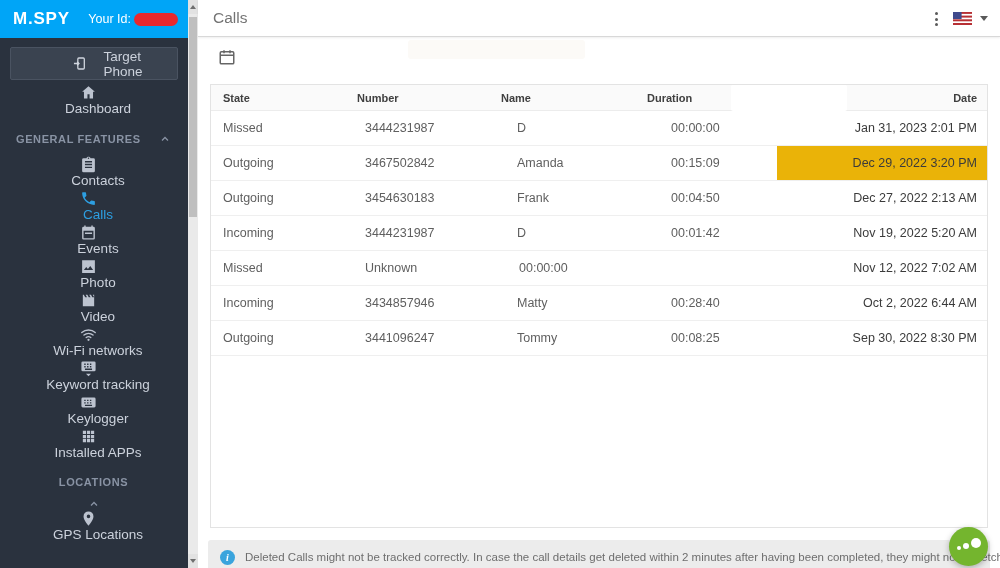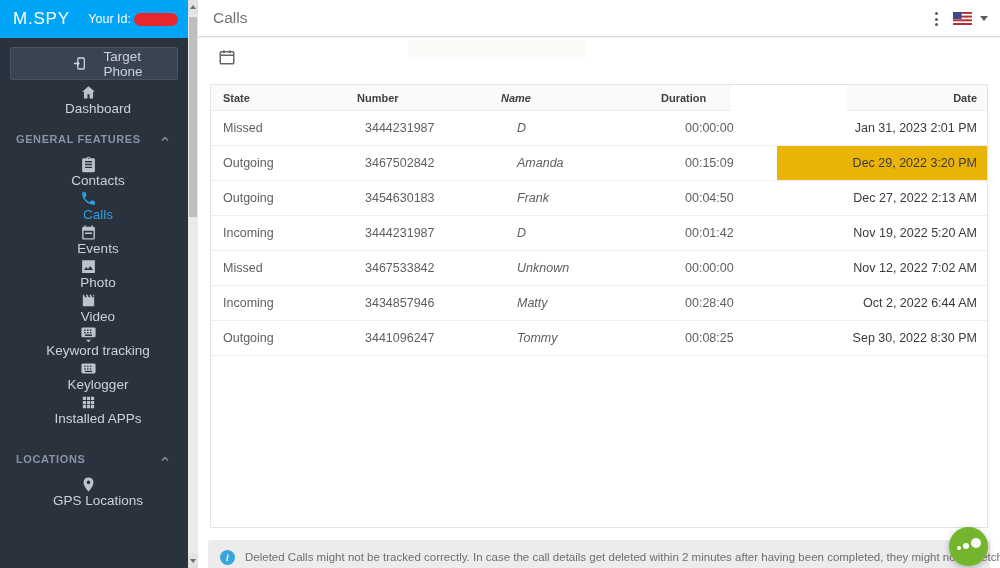--- a/index.html
+++ b/index.html
@@ -2,37 +2,37 @@
 <html><head>
 <meta charset="utf-8">
 <style>
   * { margin:0; padding:0; box-sizing:border-box; }
   html,body { width:1000px; height:568px; overflow:hidden;
     font-family:"Liberation Sans", sans-serif; background:#fff; position:relative; }
 
   
   .sidebar { position:absolute; left:0; top:0; width:188px; height:568px; background:#2a323e; }
   .topbar { height:38px; background:#00a5f7; display:flex; align-items:center; padding:0 10px 0 13px; }
-  .logo { color:#fff; font-weight:400; font-size:17px; letter-spacing:.8px; }
+  .logo { color:#fff; font-weight:700; font-size:17px; letter-spacing:.8px; }
   .your-id { margin-left:auto; color:#fff; font-size:12.5px; display:flex; align-items:center; gap:3px; }
   .id-redaction { width:44px; height:13px; background:#e8282d; border-radius:7px; }
 
   .target-btn { margin:9px 10px 4px; height:33px; background:#3a4350; border:1px solid #4a5361;
     border-radius:2px; display:flex; align-items:center; color:#ccd2dc; font-size:13.5px; cursor:pointer;padding-left:48px; }
   .target-btn .t-icon { width:17px; height:17px; margin:0 16px 0 13px; color:#cfd5de; }
 
   .nav-item { height:34px; display:flex; align-items:center; padding-left:8px;
     color:#ccd2dc; font-size:13.5px; cursor:pointer;flex-direction:column; }
   .nav-icon { width:17px; height:17px; margin-right:19px; color:#bcc3cf; flex:0 0 17px; }
   .nav-icon svg, .t-icon svg { width:100%; height:100%; display:block; }
   .nav-item.active, .nav-item.active .nav-icon { color:#2d9fe2; }
 
   .section-hd { height:34px; display:flex; align-items:center; justify-content:space-between;
     padding:0 17px 0 16px; color:#8993a4; font-size:11px; font-weight:700; letter-spacing:.6px; margin-top:4px; cursor:pointer; }
-  .section-hd.gap { margin-top:14px; }
+  .section-hd.gap { margin-top:14px;flex-direction:column; }
   .section-hd .chev { width:12px; height:12px; color:#8993a4; }
   .section-hd .chev svg { width:100%; height:100%; display:block; }
 
   
   .side-scroll { position:absolute; left:188px; top:0; width:10px; height:568px; background:#eaeaea; }
   .sarrow { position:absolute; left:0; width:10px; height:14px; background:#e2e2e2; cursor:pointer; }
   .sarrow:before { content:""; position:absolute; left:2px; border-left:3px solid transparent; border-right:3px solid transparent; }
   .sarrow.up { top:0; } .sarrow.up:before { top:5px; border-bottom:4px solid #6f6f6f; }
   .sarrow.down { bottom:0; } .sarrow.down:before { bottom:5px; border-top:4px solid #6f6f6f; }
   .sthumb { position:absolute; left:1px; top:17px; width:8px; height:200px; background:#bfbfbf; cursor:grab; }
@@ -60,21 +60,21 @@
   .card { position:absolute; left:12px; right:12px; top:84px; bottom:40px;
     background:#fff; border:1px solid #e3e3e3; }
   .thead { height:26px; background:#fafafa; border-bottom:1px solid #ececec;
     display:flex; align-items:center; font-size:11px; font-weight:700; color:#3f3f3f; position:relative; }
   .thead-blob { position:absolute; left:520px; top:0; width:116px; height:26px; background:#fff; border-radius:2px; }
   .trow { height:35px; display:flex; align-items:stretch; border-bottom:1px solid #efefef;
     font-size:12.5px; color:#5f5f5f;gap:8px; }
   .cell { display:flex; align-items:center; }
   .c-state { width:146px; padding-left:12px; }
   .c-number { width:144px; }
-  .c-name { width:160px;font-style:italic; }
+  .c-name { width:146px; }
   .c-duration { flex:1; }
   .c-date { width:210px; justify-content:flex-end; padding-right:10px; color:#3b3b3b; position:relative; z-index:1; }
   .thead .c-date { color:#3f3f3f; }
   .c-date.hl { background:#eab308; }
 
   
   .banner { position:absolute; left:10px; right:10px; top:540px; height:34px; background:#ececec;
     border-radius:3px; display:flex; align-items:center; padding:0 12px; gap:10px; }
   .info-icon { width:15px; height:15px; border-radius:50%; background:#3aa4dd; color:#fff;
     font-size:10px; font-weight:700; font-style:italic; display:flex; align-items:center;
@@ -159,20 +159,31 @@
         </span>
         <span class="nav-label">Photo</span>
       </div>
       <div class="nav-item">
         <span class="nav-icon">
           <svg viewBox="0 0 24 24" fill="currentColor">
             <path d="M18 4l2 3.5h-2.6L15.5 4H13l1.9 3.5h-2.6L10.4 4H8l1.9 3.5H7.3L5.4 4H4v16h16V4h-2z"></path>
           </svg>
         </span>
         <span class="nav-label">Video</span>
+      </div>
+      <div class="nav-item">
+        <span class="nav-icon">
+          <svg viewBox="0 0 24 24" fill="none" stroke="currentColor" stroke-width="2" stroke-linecap="round">
+            <path d="M2.5 9.3a14.5 14.5 0 0 1 19 0"></path>
+            <path d="M5.6 12.8a10 10 0 0 1 12.8 0"></path>
+            <path d="M8.8 16.2a5.3 5.3 0 0 1 6.4 0"></path>
+            <circle cx="12" cy="19.5" r="1.6" fill="currentColor" stroke="none"></circle>
+          </svg>
+        </span>
+        <span class="nav-label">Wi-Fi networks</span>
       </div>
       <div class="nav-item">
         <span class="nav-icon">
           <svg viewBox="0 0 24 24" fill="currentColor">
             <path fill-rule="evenodd" d="M20 2H4a2 2 0 0 0-2 2v10a2 2 0 0 0 2 2h16a2 2 0 0 0 2-2V4a2 2 0 0 0-2-2zM6 5h2v2H6V5zm0 3.5h2v2H6v-2zM10 5h2v2h-2V5zm0 3.5h2v2h-2v-2zM14 5h2v2h-2V5zm0 3.5h2v2h-2v-2zM7 12h10v2H7v-2z"></path>
             <path d="M12 23l3.5-3.5h-7z"></path>
           </svg>
         </span>
         <span class="nav-label">Keyword tracking</span>
       </div>
@@ -281,21 +292,20 @@
         </div>
         <div class="trow">
           <span class="cell c-state">Incoming</span>
           <span class="cell c-number">3444231987</span>
           <span class="cell c-name">D</span>
           <span class="cell c-duration">00:01:42</span>
           <span class="cell c-date">Nov 19, 2022 5:20 AM</span>
         </div>
         <div class="trow">
           <span class="cell c-state">Missed</span>
-          <span class="cell c-number">3467533842</span>
           <span class="cell c-name">Unknown</span>
           <span class="cell c-duration">00:00:00</span>
           <span class="cell c-date">Nov 12, 2022 7:02 AM</span>
         </div>
         <div class="trow">
           <span class="cell c-state">Incoming</span>
           <span class="cell c-number">3434857946</span>
           <span class="cell c-name">Matty</span>
           <span class="cell c-duration">00:28:40</span>
           <span class="cell c-date">Oct 2, 2022 6:44 AM</span>

